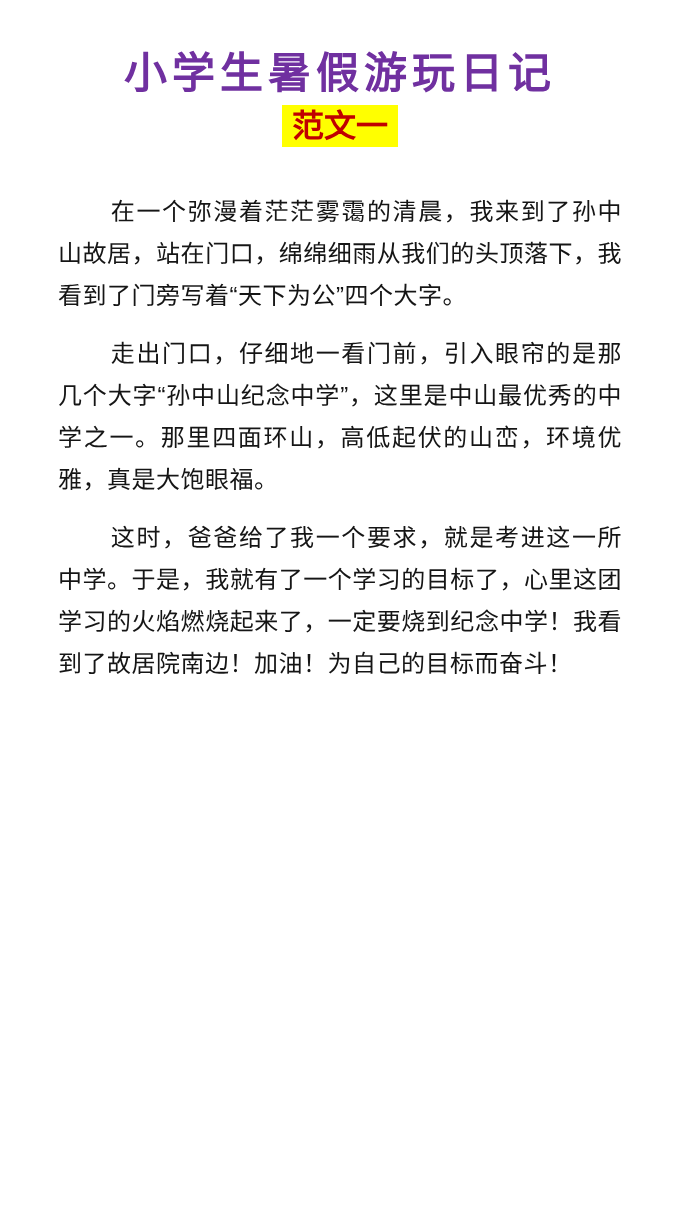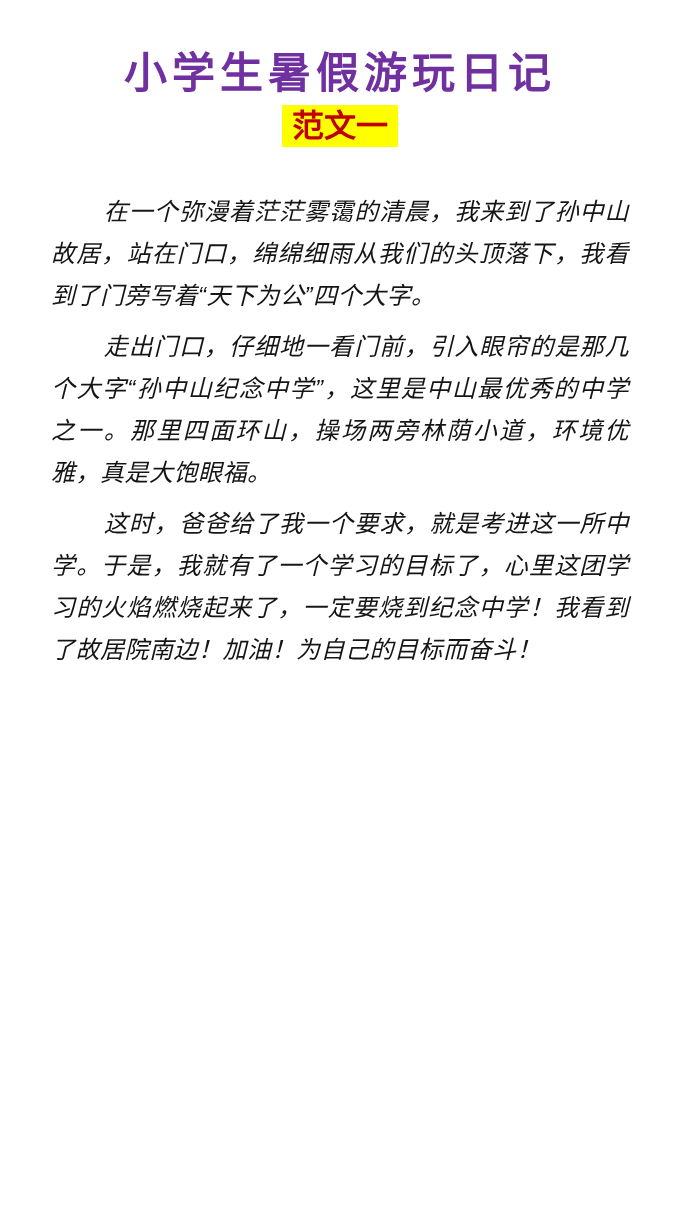--- a/index.html
+++ b/index.html
@@ -41,33 +41,32 @@
   }
   .essay {
     margin: 44px 42px 0 42px;
     font-size: 24px;
     line-height: 42px;
     text-align: justify;
     color: #151515;
     letter-spacing: 0.5px;
   }
   .essay p {
-    margin: 9px;
+    margin: 16px;
     text-indent: 2.2em;
-    font-style: italic;
   }
 </style>
 </head>
 <body>
 
 <div class="page" style="background: rgb(255, 255, 255);">
   <h1 class="title" style="color: rgb(112, 48, 160);">小学生暑假游玩日记</h1>
 
   <div class="subtitle-row">
     <span class="subtitle" style="color: rgb(192, 0, 0); background: rgb(255, 255, 0);">范文一</span>
   </div>
 
   <div class="essay" style="color: rgb(21, 21, 21);">
       <p>在一个弥漫着茫茫雾霭的清晨，我来到了孙中山故居，站在门口，绵绵细雨从我们的头顶落下，我看到了门旁写着“天下为公”四个大字。</p>
-      <p>走出门口，仔细地一看门前，引入眼帘的是那几个大字“孙中山纪念中学”，这里是中山最优秀的中学之一。那里四面环山，操场两旁林荫小道，环境优雅，真是大饱眼福。</p>
+      <p>走出门口，仔细地一看门前，引入眼帘的是那几个大字“孙中山纪念中学”，这里是中山最优秀的中学之一。那里四面环山，高低起伏的山峦，环境优雅，真是大饱眼福。</p>
       <p>这时，爸爸给了我一个要求，就是考进这一所中学。于是，我就有了一个学习的目标了，心里这团学习的火焰燃烧起来了，一定要烧到纪念中学！我看到了故居院南边！加油！为自己的目标而奋斗！</p>
     </div>
 </div>
 
 </body></html>

